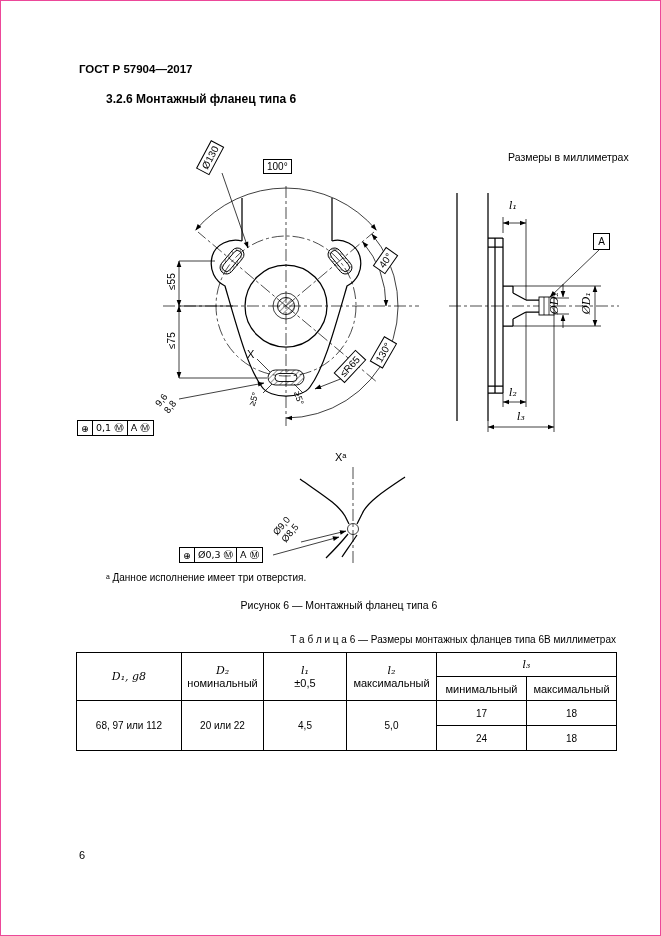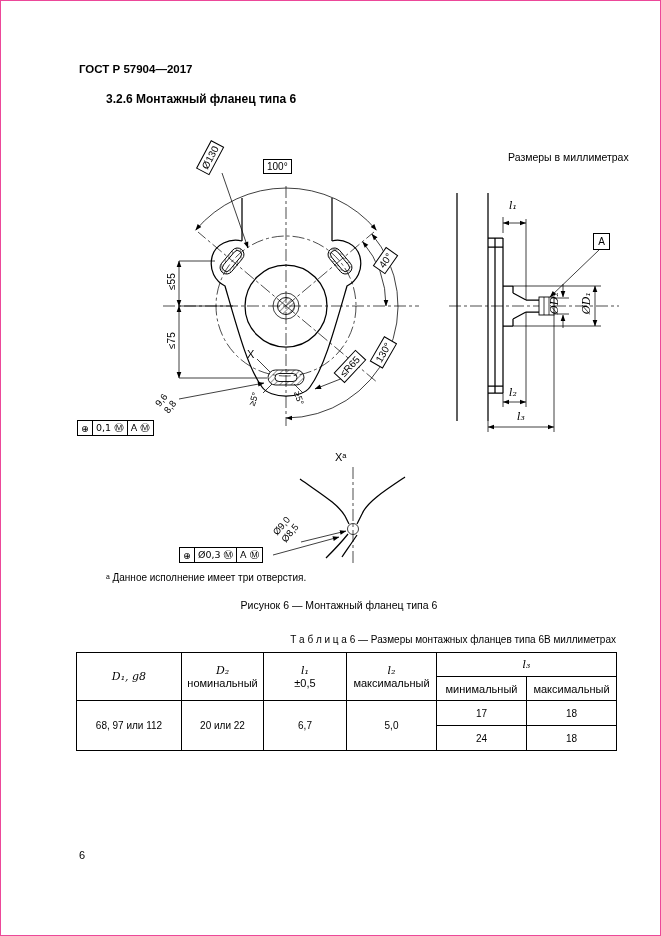--- a/index.html
+++ b/index.html
@@ -205,21 +205,21 @@
         </th>
         <th colspan="2"><span class="sym">l₃</span></th>
       </tr>
       <tr style="height:24px;">
         <th class="desc">минимальный</th>
         <th class="desc">максимальный</th>
       </tr>
       <tr style="height:25px;">
         <td rowspan="2">68, 97 или 112</td>
         <td rowspan="2">20 или 22</td>
-        <td rowspan="2">6,7</td>
+        <td rowspan="2">4,5</td>
         <td rowspan="2">5,0</td>
         <td>17</td>
         <td>18</td>
       </tr>
       <tr style="height:25px;">
         <td>24</td>
         <td>18</td>
       </tr>
     </tbody>
   </table>

